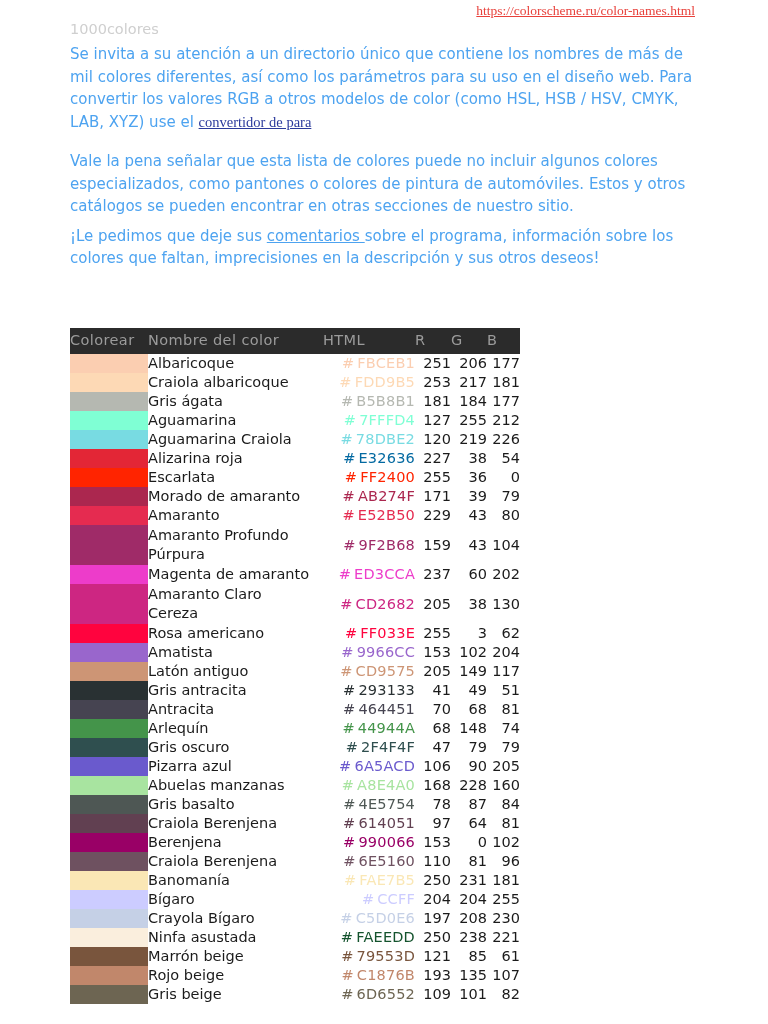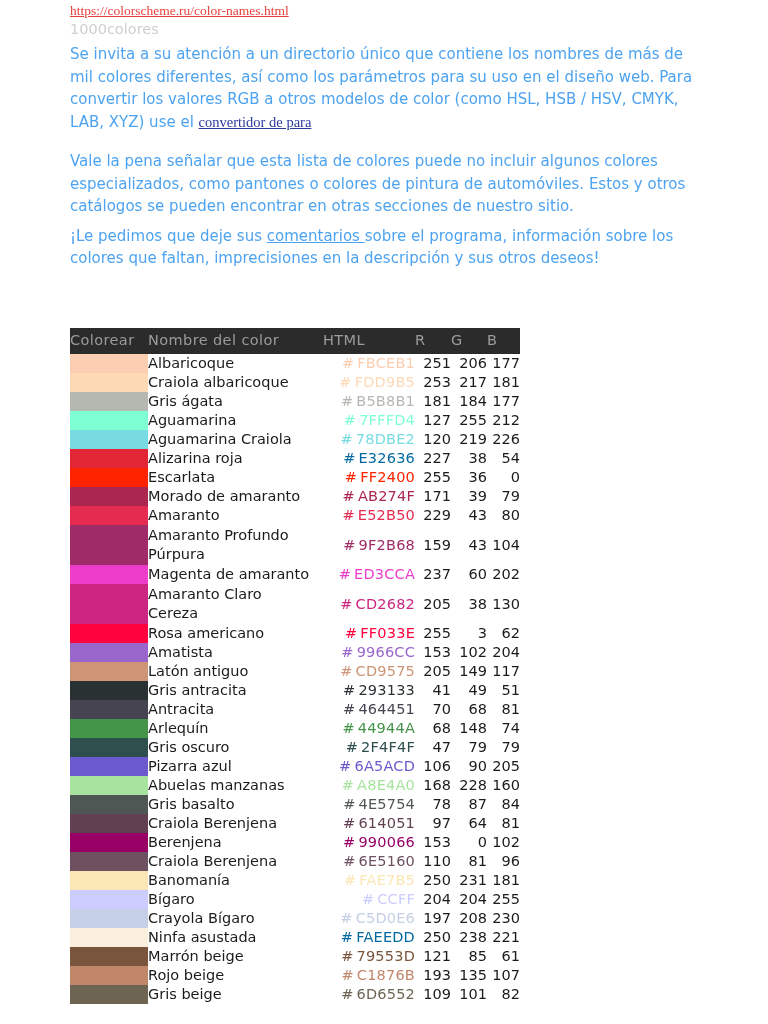--- a/index.html
+++ b/index.html
@@ -32,20 +32,21 @@
 
   .site-url {
     display: block;
     font-family: "Liberation Serif", serif;
     font-size: 13.5px;
     line-height: 17px;
     color: #e8413b;
     text-decoration: underline;
     letter-spacing: 0px;
     white-space: nowrap;
+    text-align: right;
   }
 
   .brand-line {
     display: block;
     font-family: "DejaVu Sans", sans-serif;
     font-size: 14.5px;
     line-height: 19px;
     color: #cfcfcf;
     margin-top: 1px;
   }
@@ -453,21 +454,21 @@
           <td class="c-html" style="color: rgb(197, 208, 230);"><span class="hash">#</span><span>C5D0E6</span></td>
           <td class="c-r">197</td>
           <td class="c-g">208</td>
           <td class="c-b">230</td>
         </tr>
         <tr>
           <td class="c-swatch">
             <span class="swatch-fill" style="background: rgb(250, 238, 221);"></span>
           </td>
           <td class="c-name">Ninfa asustada</td>
-          <td class="c-html" style="color: #0369a1;"><span class="hash">#</span><span>FAEEDD</span></td>
+          <td class="c-html" style="color: #14532d;"><span class="hash">#</span><span>FAEEDD</span></td>
           <td class="c-r">250</td>
           <td class="c-g">238</td>
           <td class="c-b">221</td>
         </tr>
         <tr>
           <td class="c-swatch">
             <span class="swatch-fill" style="background: rgb(121, 85, 61);"></span>
           </td>
           <td class="c-name">Marrón beige</td>
           <td class="c-html" style="color: rgb(121, 85, 61);"><span class="hash">#</span><span>79553D</span></td>

